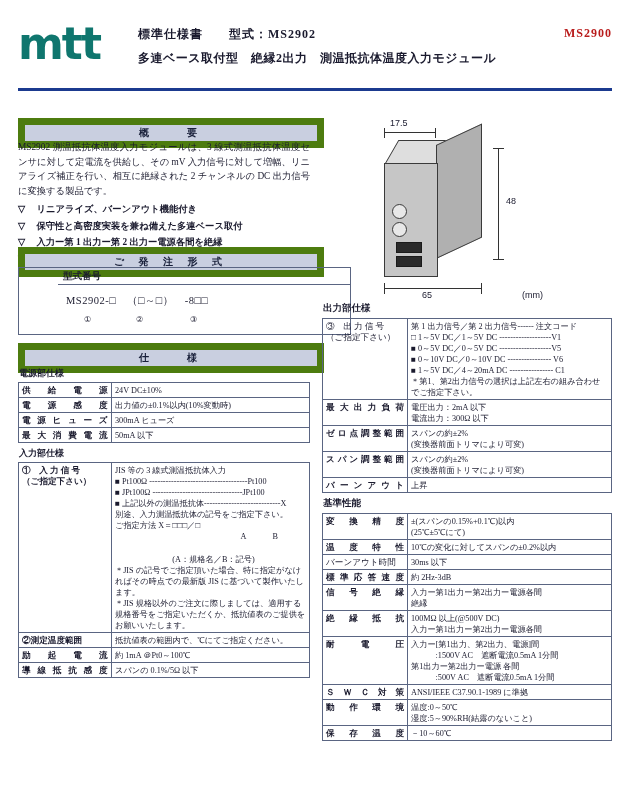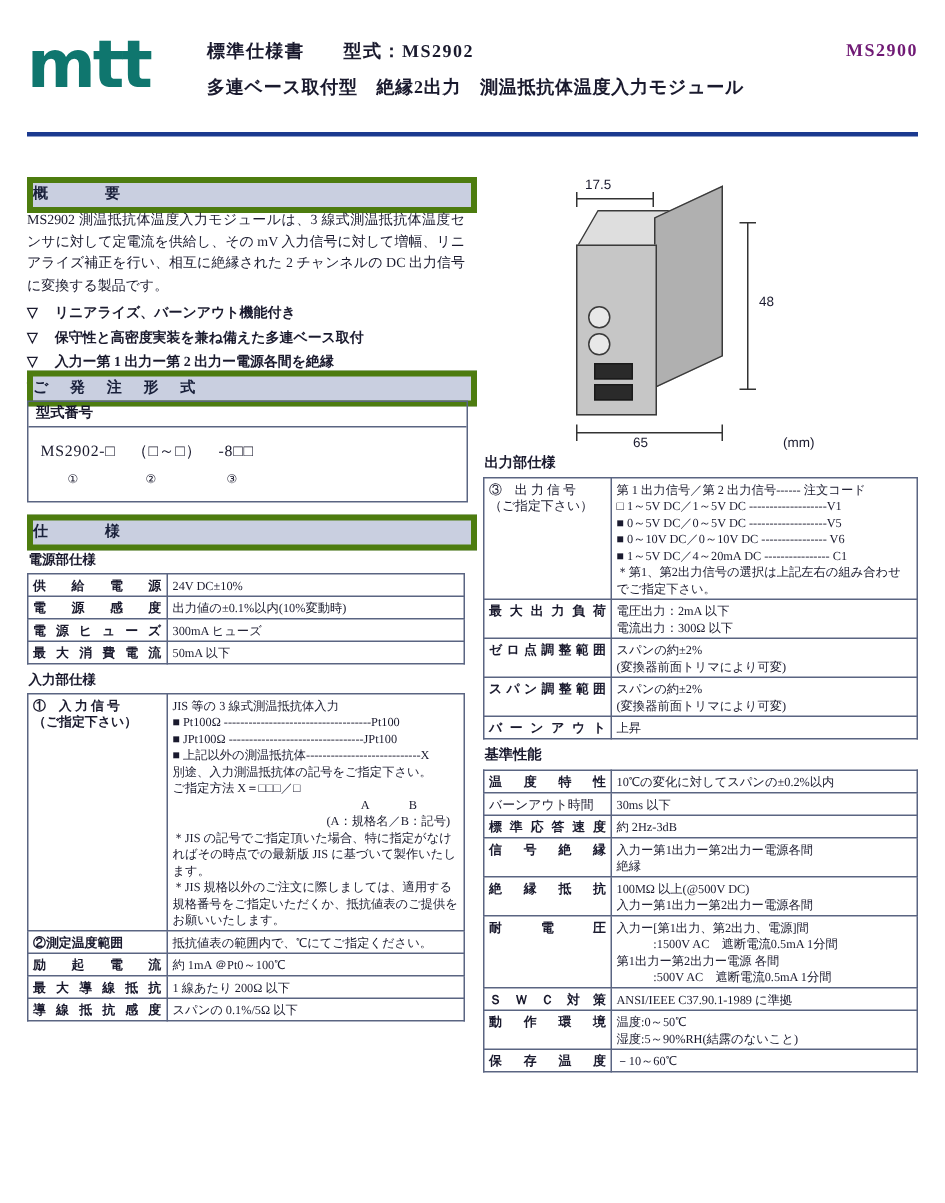--- a/index.html
+++ b/index.html
@@ -26,48 +26,49 @@
   .hdr-line1{
     position:absolute;left:120px;top:4px;font-size:12px;font-weight:bold;
     letter-spacing:1px;
   }
   .hdr-line2{
     position:absolute;left:120px;top:28px;font-size:12px;font-weight:bold;
     letter-spacing:0.5px;
   }
   .hdr-right{
     position:absolute;right:0;top:4px;font-size:12px;font-weight:bold;
-    color:#701a75;letter-spacing:1px;
+    color:#b91c1c;letter-spacing:1px;
   }
   .hdr-rule{
     position:absolute;left:18px;top:88px;width:594px;height:3px;background:#1b3a8f;
   }
 
   
   .bar{
-    background:#c9cfe0;border:4px solid #4d7c0f;
-    text-align:left;font-weight:bold;font-size:10px;letter-spacing:6px;
+    background:#c9cfe0;border:7px solid #4d7c0f;
+    text-align:center;font-weight:bold;font-size:10px;letter-spacing:6px;
     color:#19203a;
   }
 
   
   .outline-bar{position:absolute;left:18px;top:118px;width:292px;height:16px;line-height:16px;}
   .outline-body{
     position:absolute;left:18px;top:140px;width:292px;font-size:9.3px;line-height:14.5px;
     text-align:justify;
   }
   .outline-list{margin-top:4px;}
   .outline-list div{margin-bottom:2px;white-space:nowrap;font-weight:bold;}
   .tri{letter-spacing:2px;}
 
   
   .order-bar{position:absolute;left:18px;top:247px;width:292px;height:16px;line-height:16px;}
   .order-box{
     position:absolute;left:18px;top:267px;width:292px;height:66px;
     border:1px solid #5a6582;
+    padding-left:39px;
   }
   .order-box .ohead{
     border-bottom:1px solid #5a6582;height:16px;line-height:16px;padding-left:5px;
     font-size:9.5px;font-weight:bold;
   }
   .order-model{
     position:relative;padding:9px 0 0 8px;font-size:10.5px;letter-spacing:.5px;
   }
   .order-marks{
     position:relative;padding-left:26px;font-size:8px;margin-top:7px;letter-spacing:1px;
@@ -202,36 +203,32 @@
 （ご指定下さい）</div>
         </td>
         <td>
           <div>JIS 等の 3 線式測温抵抗体入力</div>
           <div>■ Pt100Ω ------------------------------------Pt100</div>
           <div>■ JPt100Ω ---------------------------------JPt100</div>
           <div>■ 上記以外の測温抵抗体----------------------------X</div>
           <div>別途、入力測温抵抗体の記号をご指定下さい。</div>
           <div style="text-align:left;padding-right:18px;">ご指定方法  X＝□□□／□</div>
           <div style="text-align:right;padding-right:28px;">　　　　　　　　　　A　　　 B</div>
-          <div style="text-align:right;padding-right:6px;">　　　　　　　(A：規格名／B：記号)</div>
+          <div style="text-align:left;padding-right:6px;margin-top:12px;">　　　　　　　(A：規格名／B：記号)</div>
           <div>＊JIS の記号でご指定頂いた場合、特に指定がなければその時点での最新版 JIS に基づいて製作いたします。</div>
           <div>＊JIS 規格以外のご注文に際しましては、適用する規格番号をご指定いただくか、抵抗値表のご提供をお願いいたします。</div>
         </td>
       </tr>
       <tr>
         <td class="lbl2">②測定温度範囲</td>
         <td>抵抗値表の範囲内で、℃にてご指定ください。</td>
       </tr>
       <tr>
         <td class="lbl">励　起　電　流</td>
         <td>約 1mA ＠Pt0～100℃</td>
-      </tr>
-      <tr>
-        <td class="lbl">最 大 導 線 抵 抗</td>
-        <td>1 線あたり 200Ω 以下</td>
       </tr>
       <tr>
         <td class="lbl">導線抵抗感度</td>
         <td>スパンの 0.1%/5Ω 以下</td>
       </tr>
     </tbody>
       </table>
   </div>
 
   <div class="right">
@@ -304,20 +301,27 @@
       <tr>
         <td class="rlbl">バ ー ン ア ウ ト</td>
         <td>上昇</td>
       </tr>
     </tbody>
       </table>
 
     <div class="rt-h">基準性能</div>
     <table class="rt">
       <tbody>
+          <tr>
+        <td class="rlbl">変 換 精 度</td>
+        <td>
+          <div>±(スパンの0.15%+0.1℃)以内</div>
+          <div>(25℃±5℃にて)</div>
+        </td>
+      </tr>
       <tr>
         <td class="rlbl">温 度 特 性</td>
         <td>10℃の変化に対してスパンの±0.2%以内</td>
       </tr>
       <tr>
         <td class="rlbl-n">バーンアウト時間</td>
         <td>30ms 以下</td>
       </tr>
       <tr>
         <td class="rlbl">標準応答速度</td>

